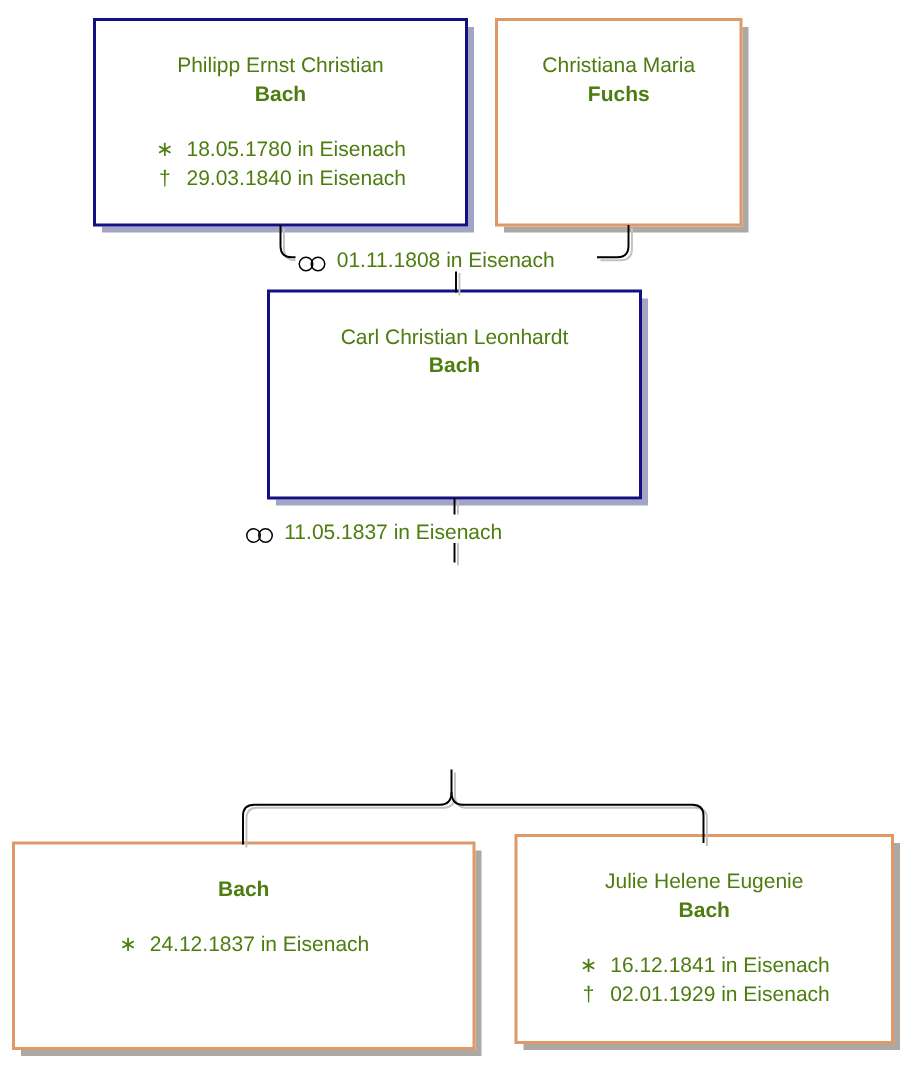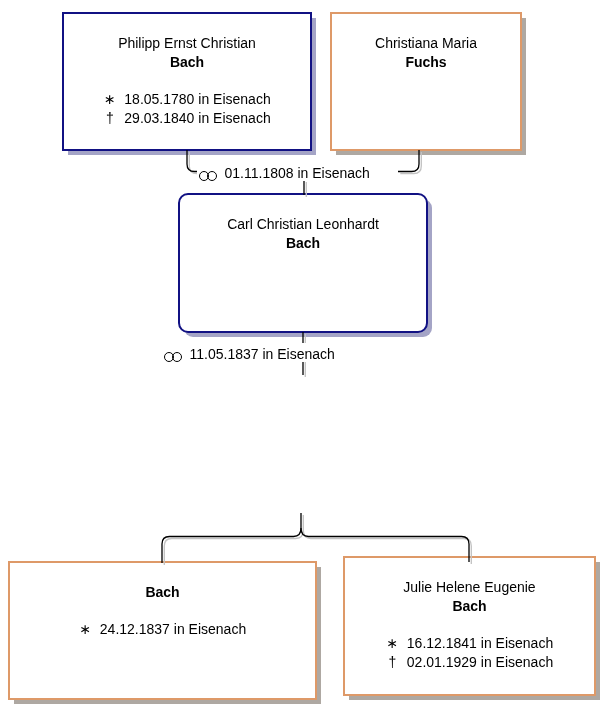--- a/index.html
+++ b/index.html
@@ -1,19 +1,19 @@
 <!DOCTYPE html>
 <html><head>
 <meta charset="utf-8">
 <style>
   html,body{margin:0;padding:0;background:#ffffff;}
   .canvas{
     position:relative;width:613px;height:718px;background:#ffffff;overflow:hidden;
     font-family:"Liberation Sans","DejaVu Sans",sans-serif;
-    font-size:14px;color:#000000;
+    font-size:14px;color:#4d7c0f;
   }
   .pbox{
     position:absolute;box-sizing:border-box;background:#ffffff;
     text-align:center;padding-top:20px;
   }
   .pbox.male{
     border:2px solid #111183;
     box-shadow:5px 5px 0 -1px #a4a4c6;
   }
   .pbox.female{
@@ -44,26 +44,26 @@
     <div class="given">Philipp Ernst Christian</div>
     <div class="surname">Bach</div>
     <div class="events">
       <div class="events-inner">
         <div class="event"><span class="sym">∗</span><span>18.05.1780 in Eisenach</span></div>
         <div class="event"><span class="sym">†</span><span>29.03.1840 in Eisenach</span></div>
       </div>
     </div>
   </div>
 
-  <div class="pbox female" style="left:330px;top:12px;width:192px;height:139px;">
+  <div class="pbox female" style="left:330px;top:12px;width:165px;height:139px;">
     <div class="given">Christiana Maria</div>
     <div class="surname">Fuchs</div>
   </div>
 
-  <div class="pbox male" style="left:178px;top:193px;width:250px;height:140px;border-radius:10px;">
+  <div class="pbox male" style="left:178px;top:193px;width:250px;height:140px;">
     <div class="given">Carl Christian Leonhardt</div>
     <div class="surname">Bach</div>
   </div>
 
 
   <div class="pbox female" style="left:8px;top:561px;width:309px;height:139px;">
     <div class="surname">Bach</div>
     <div class="events">
       <div class="events-inner">
         <div class="event"><span class="sym">∗</span><span>24.12.1837 in Eisenach</span></div>

